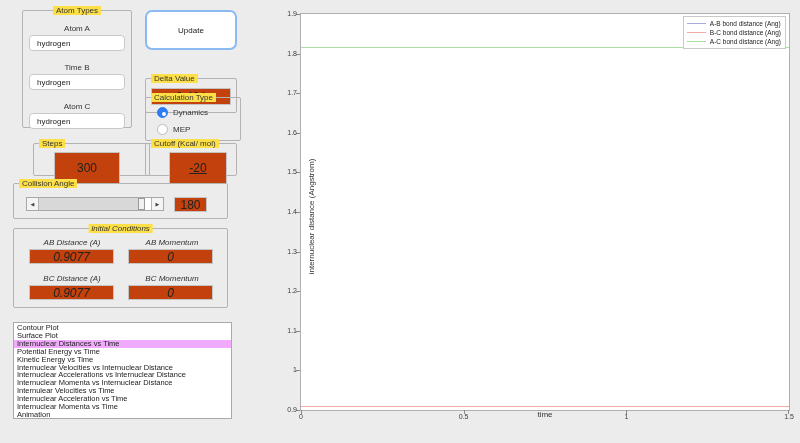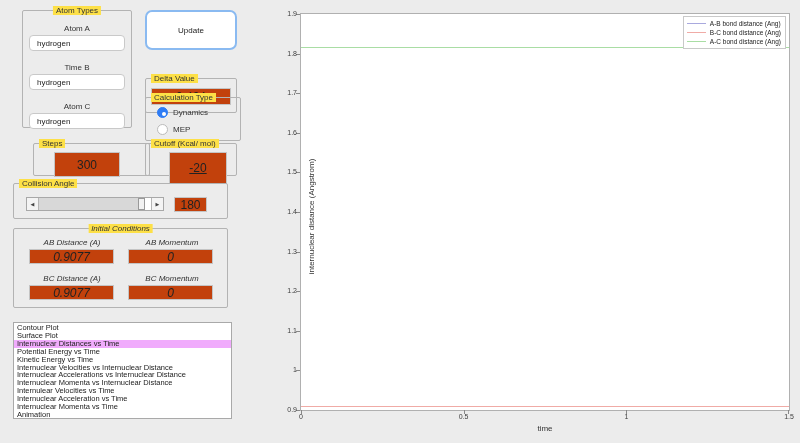--- a/index.html
+++ b/index.html
@@ -36,21 +36,21 @@
   #delta-field { position:absolute; left:5px; right:5px; top:9px; height:17px; }
   #calc-panel { left:145px; top:97px; width:96px; height:44px; }
   .radio-row { position:absolute; left:11px; display:flex; align-items:center; gap:5px; font-size:8px; color:#333; }
   .radio { width:11px; height:11px; border-radius:50%; position:relative; }
   .radio.on { border:1px solid #2e7cf5; background:#2e7cf5; }
   .radio.on::after { content:""; position:absolute; left:3.5px; top:3.5px; width:4px; height:4px; border-radius:50%; background:#fff; }
   .radio.off { border:1px solid #bbb; background:#fff; }
 
   
   #steps-panel { left:13px; top:143px; width:117px; height:33px;margin-left:20px; }
-  #steps-field { position:absolute; left:20px; right:29px; top:8px; height:25px;text-align:center; }
+  #steps-field { position:absolute; left:20px; right:29px; top:8px; height:32px;text-align:center; }
   #cutoff-panel { left:145px; top:143px; width:92px; height:33px; }
   #cutoff-field { position:absolute; left:23px; right:9px; top:8px; height:32px;text-decoration:underline; }
 
   
   #collision-panel { left:13px; top:183px; width:215px; height:36px; }
   .slider { position:absolute; left:12px; top:13px; width:138px; height:14px; border:1px solid #a8a8a8;
         background:#fff; display:flex; }
   .sl-btn { width:12px; background:#f4f4f4; display:flex; align-items:center; justify-content:center;
         font-size:5px; color:#444; }
   .sl-btn.l { border-right:1px solid #b5b5b5; }
@@ -74,21 +74,21 @@
   
   #axes { position:absolute; left:300px; top:13px; width:490px; height:398px; background:#fff;
         border:1px solid #b0b0b0; }
   .ytick-label { position:absolute; left:-34px; width:30px; text-align:right; font-size:7px; color:#404040; }
   .ytick-mark { position:absolute; left:-5px; width:4px; height:1px; background:#888; }
   .xtick-label { position:absolute; top:100%; margin-top:3px; width:30px; text-align:center; font-size:7px; color:#404040; }
   .xtick-mark { position:absolute; top:100%; width:1px; height:4px; background:#888; }
   .series-line { position:absolute; left:0; right:0; height:1px; }
   #ylabel { position:absolute; left:-320px; top:198px; width:398px; text-align:center; font-size:8px; color:#333;
         transform:rotate(-90deg); transform-origin:center; margin-left:131px; }
-  #xlabel { position:absolute; top:100%; margin-top:14px; left:0; right:0; text-align:center; font-size:8px; color:#333; }
+  #xlabel { position:absolute; top:100%; left:0; right:0; text-align:center; font-size:8px; color:#333; }
   #legend { position:absolute; top:2px; right:3px; background:#fff; border:1px solid #c9c9c9; padding:2px 4px 2px 3px; }
   .leg-row { display:flex; align-items:center; height:9px; }
   .leg-swatch { width:19px; height:1px; margin-right:4px; flex:0 0 19px; }
   .leg-label { font-size:6.5px; color:#222; white-space:nowrap; }
 </style>
 </head>
 <body>
 
 <div class="app">
 

